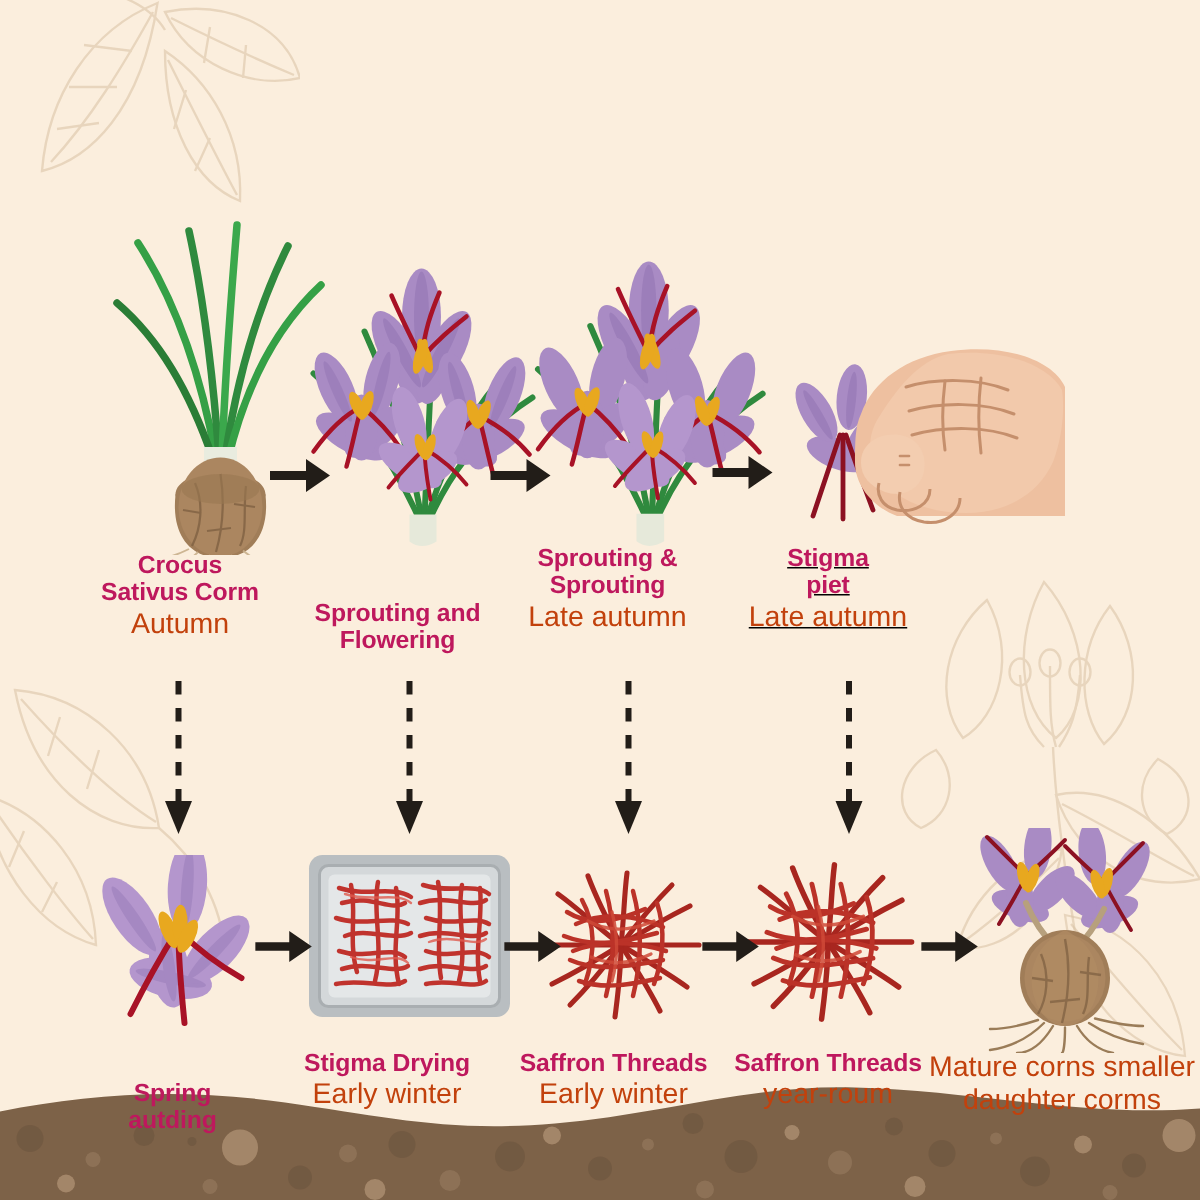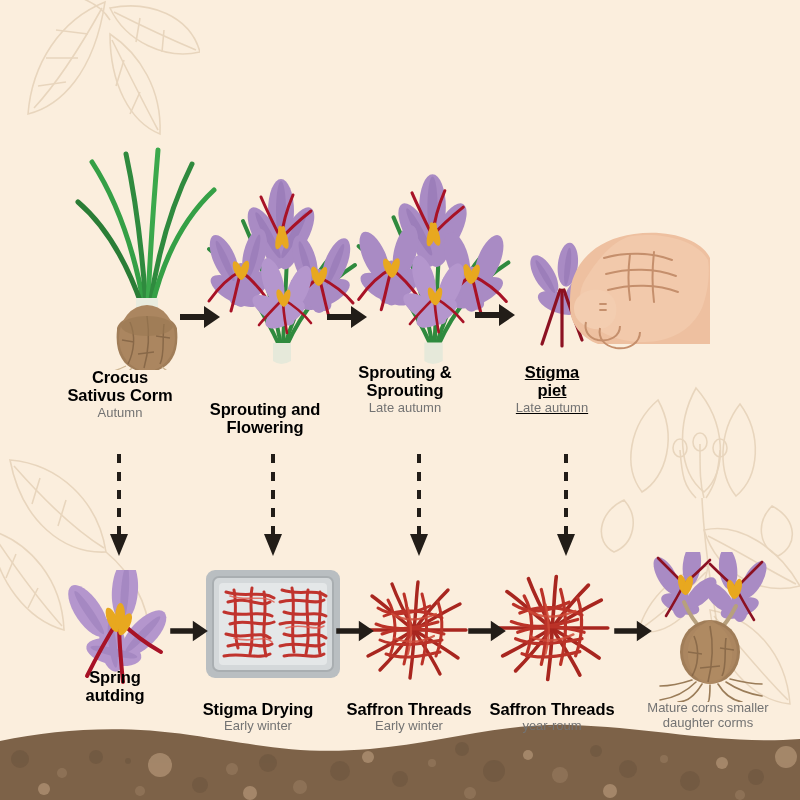--- a/index.html
+++ b/index.html
@@ -14,25 +14,25 @@
   .wm { position:absolute; opacity:.55; pointer-events:none; }
   .wm svg { display:block; }
 
   
   #soil { position:absolute; left:0; bottom:0; width:800px; height:85px; }
   .art  { position:absolute; }
 
   
   .label { position:absolute; text-align:center; }
   .label .t {
-    font-weight:bold; font-size:16.5px; color:#000000;
+    font-weight:bold; font-size:16.5px; color:#be185d;
     line-height:1.12; letter-spacing:-.1px;
   }
   .label .s {
-    font-size:13px; color:#737373; line-height:1.15; margin-top:1px;
+    font-size:19px; color:#c2410c; line-height:1.15; margin-top:1px;
   }
 
   
   .harrow, .varrow { position:absolute; }
 </style>
 </head>
 <body>
 
 <div id="stage">
 
@@ -694,21 +694,21 @@
       <span>Sprouting</span></div>
     <div class="s">Late autumn</div>
   </div>
 
   <div class="label" style="left:477px; top:363px; width:150px;text-decoration:underline;">
     <div class="t"><span>Stigma</span><br>
       <span>piet</span></div>
     <div class="s">Late autumn</div>
   </div>
 
-  <div class="label" style="left:45px; top:668px; width:140px;">
+  <div class="label" style="left:45px; top:720px; width:140px;">
     <div class="t"><span>Spring</span><br>
       <span>autding</span></div>
   </div>
 
   <div class="label" style="left:183px; top:700px; width:150px;">
     <div class="t">Stigma Drying</div>
     <div class="s">Early winter</div>
   </div>
 
   <div class="label" style="left:337px; top:700px; width:144px;">

